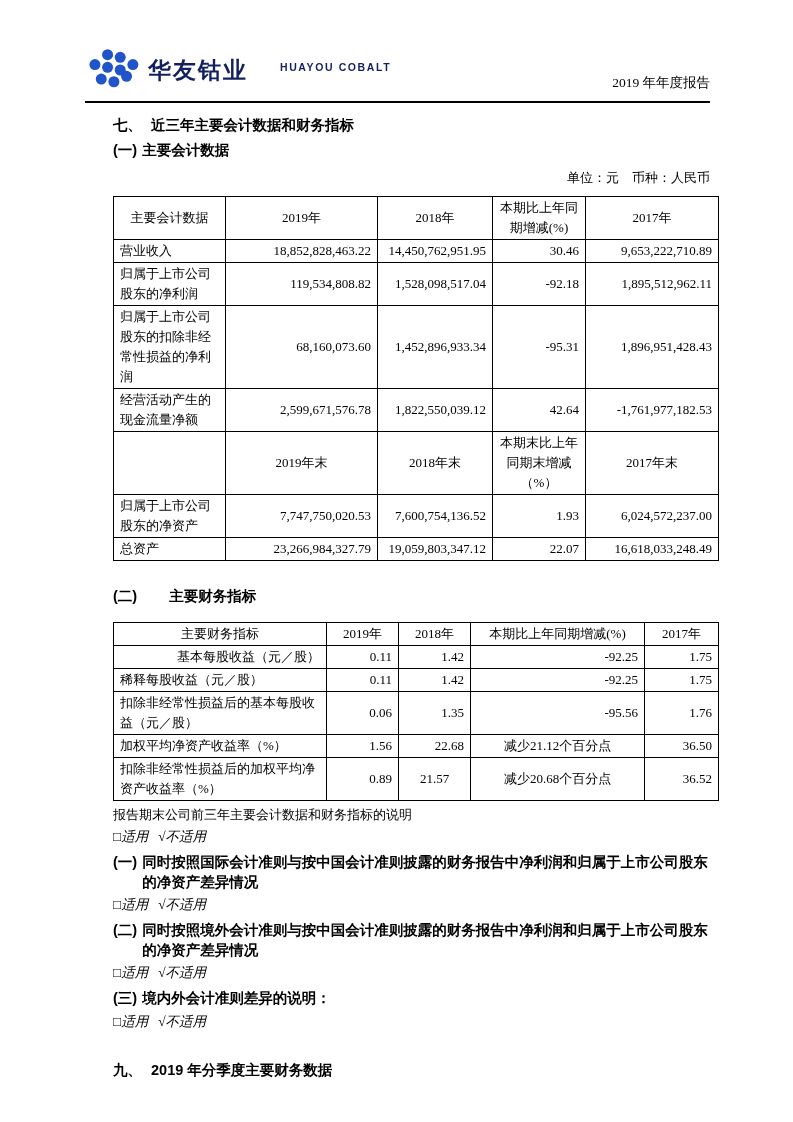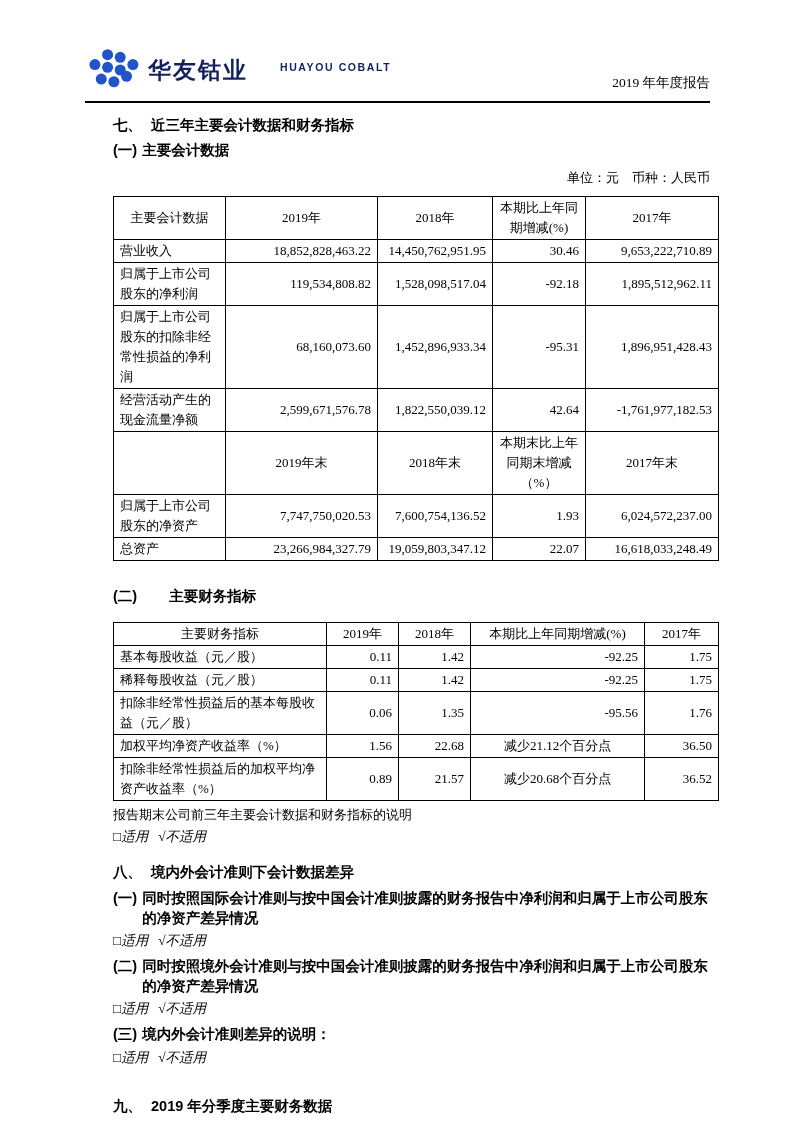--- a/index.html
+++ b/index.html
@@ -170,21 +170,21 @@
       </colgroup>
     <tbody>
         <tr>
           <th>主要财务指标</th>
           <th>2019年</th>
           <th>2018年</th>
           <th>本期比上年同期增减(%)</th>
           <th>2017年</th>
         </tr>
         <tr>
-          <td style="text-align: left; margin-top: 32px;">基本每股收益（元／股）</td>
+          <td style="text-align: right; margin-top: 32px;">基本每股收益（元／股）</td>
           <td style="text-align: right;">0.11</td>
           <td style="text-align: right;">1.42</td>
           <td style="text-align: right;">-92.25</td>
           <td style="text-align: right;">1.75</td>
         </tr>
         <tr>
           <td style="text-align: left; margin-top: 15px;">稀释每股收益（元／股）</td>
           <td style="text-align: right;">0.11</td>
           <td style="text-align: right;">1.42</td>
           <td style="text-align: right;">-92.25</td>
@@ -200,35 +200,32 @@
         <tr>
           <td style="text-align: left;">加权平均净资产收益率（%）</td>
           <td style="text-align: right;">1.56</td>
           <td style="text-align: right;">22.68</td>
           <td style="text-align: center;">减少21.12个百分点</td>
           <td style="text-align: right;">36.50</td>
         </tr>
         <tr>
           <td style="text-align: left;">扣除非经常性损益后的加权平均净资产收益率（%）</td>
           <td style="text-align: right;">0.89</td>
-          <td style="text-align: right;">21.57</td>
+          <td style="text-align: center;">21.57</td>
           <td style="text-align: center;">减少20.68个百分点</td>
           <td style="text-align: right;">36.52</td>
         </tr>
       </tbody>
   </table>
 
   <div class="note-line">报告期末公司前三年主要会计数据和财务指标的说明</div>
   <div class="applic">
     <span>□适用</span><span class="sep"></span><span>√不适用</span>
   </div>
 
-  <div class="h1 mt-md">
-    <span class="h-num">八、</span><span>境内外会计准则下会计数据差异</span>
-  </div>
 
   <div class="item">
     <span class="h-num h-num-tight">(一)</span>
     <span class="item-text">同时按照国际会计准则与按中国会计准则披露的财务报告中净利润和归属于上市公司股东的净资产差异情况</span>
   </div>
   <div class="applic">
     <span>□适用</span><span class="sep"></span><span>√不适用</span>
   </div>
 
   <div class="item">

